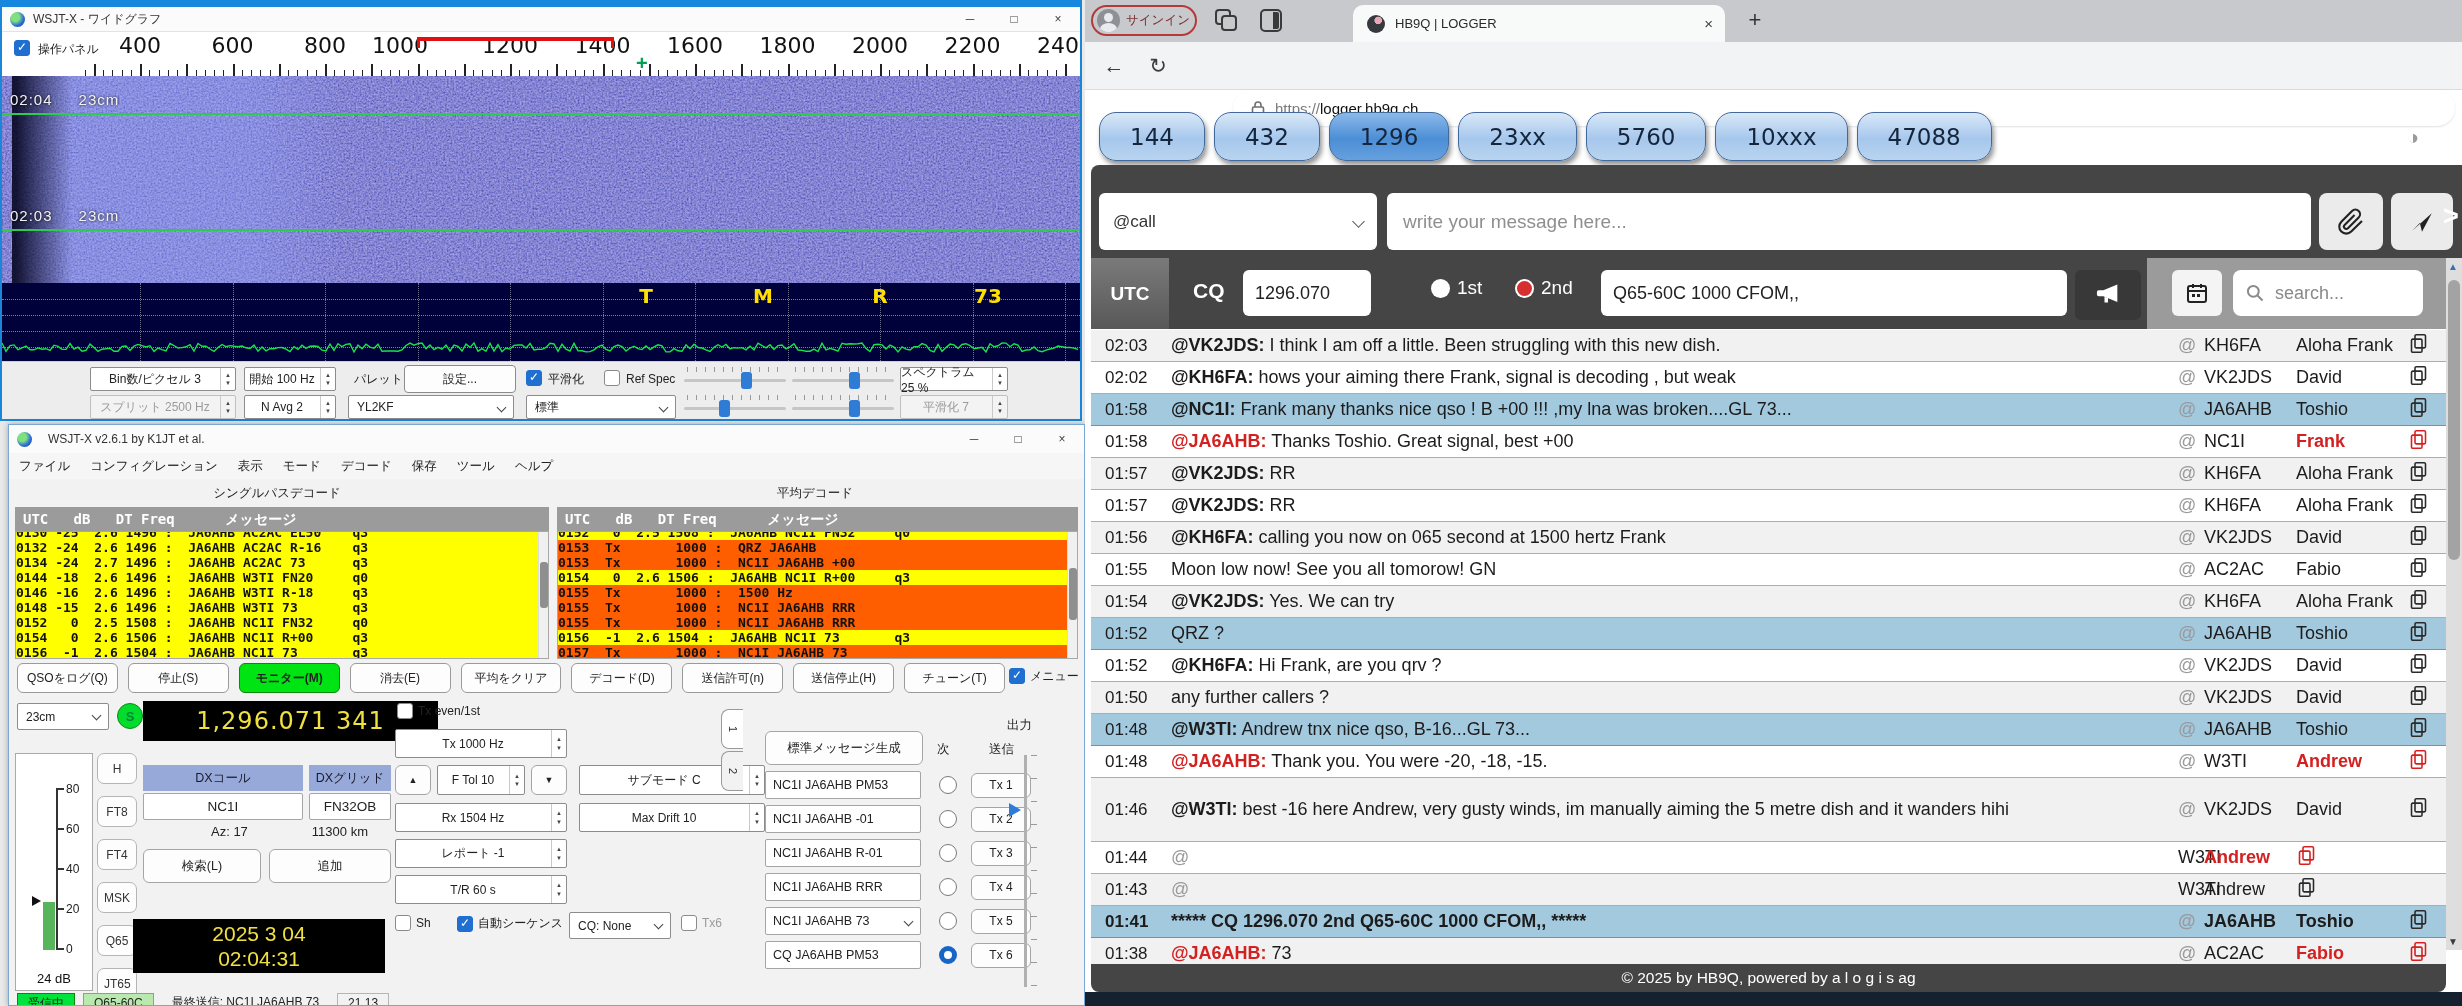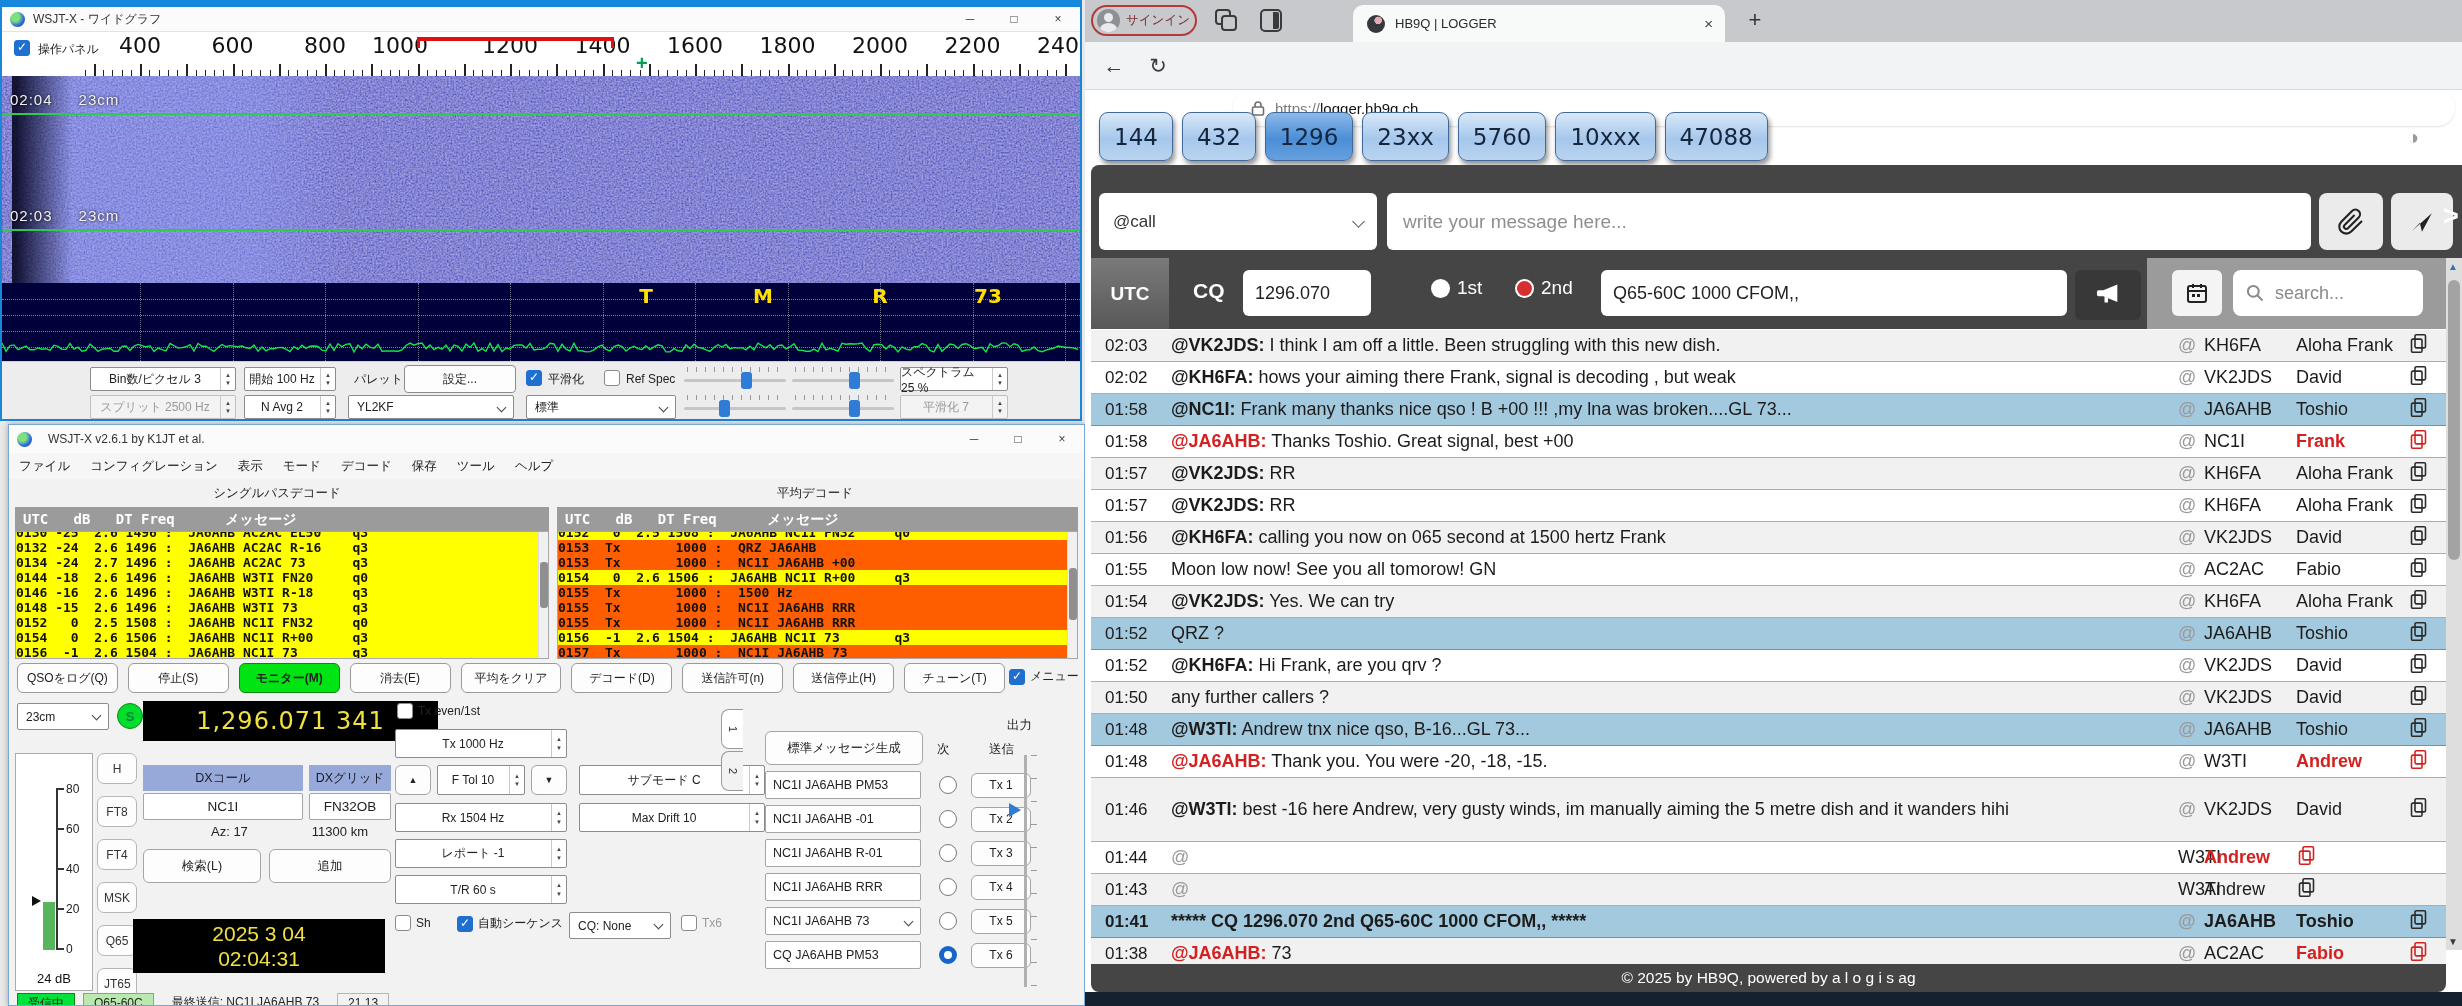--- a/index.html
+++ b/index.html
@@ -57,21 +57,21 @@
   .grp-label{position:absolute;top:60px;font-size:12.5px;color:#222;transform:translateX(-50%);}
   .dec-header{position:absolute;top:82px;height:24px;background:#9b9b9b;color:#fff;font-family:"DejaVu Sans Mono",monospace;font-size:14px;font-weight:bold;line-height:24px;padding-left:8px;white-space:pre;}
   .dec-panel{position:absolute;top:106px;height:128px;background:#fff;border:1px solid #a8a8a8;overflow:hidden;}
   .dec-rows{margin-top:-7px;}
   .drow{height:15px;line-height:15px;font-family:"DejaVu Sans Mono",monospace;font-size:13px;font-weight:bold;color:#111;white-space:pre;}
   .dec-scroll{position:absolute;right:0;top:0;width:10px;height:100%;background:#f0f0f0;border-left:1px solid #ddd;}
   .dec-thumb{position:absolute;left:1px;width:8px;background:#8f8f8f;border-radius:3px;}
   .btnrow{position:absolute;left:8px;top:238px;width:988px;display:flex;gap:10px;}
   .btnrow button{flex:1;height:30px;background:#fdfdfd;border:1px solid #9a9a9a;border-radius:6px;font-size:12px;color:#222;}
   .btnrow button.monitor{background:#00e413;border-color:#0a8a0a;font-weight:bold;}
-  .menucb{position:absolute;left:1000px;top:243px;display:flex;align-items:flex-end;gap:5px;font-size:12px;color:#222;}
+  .menucb{position:absolute;left:1000px;top:243px;display:flex;align-items:flex-start;gap:5px;font-size:12px;color:#222;}
   .blackdisp{position:absolute;background:#000;color:#f0e040;display:flex;flex-direction:column;align-items:center;justify-content:center;font-family:"DejaVu Sans",sans-serif;}
   .meter{position:absolute;left:6px;top:328px;width:78px;height:238px;background:#fff;border:1px solid #aaa;}
   .meter .axis{position:absolute;left:40px;top:34px;width:2px;height:162px;background:#333;}
   .meter .mtick{position:absolute;left:42px;width:6px;height:2px;background:#333;}
   .meter .mlabel{position:absolute;left:50px;font-size:12px;color:#222;transform:translateY(-50%);}
   .meter .bar{position:absolute;left:27px;top:148px;width:12px;height:48px;background:#57b55c;}
   .meter .pointer{position:absolute;left:16px;top:142px;width:0;height:0;border-left:9px solid #111;border-top:5px solid transparent;border-bottom:5px solid transparent;}
   .meter .dbv{position:absolute;left:0;bottom:4px;width:100%;text-align:center;font-size:13px;color:#111;}
   .modecol{position:absolute;left:88px;top:328px;width:40px;display:flex;flex-direction:column;gap:12px;}
   .modecol button{height:31px;background:#fdfdfd;border:1px solid #b5b5b5;border-radius:7px;font-size:12px;color:#333;}
@@ -116,21 +116,21 @@
   .favicon{width:18px;height:18px;border-radius:50%;background:radial-gradient(circle at 62% 30%,#e8a7b4 0 21%,#35393d 24%);margin-right:10px;}
   .btab .t{font-size:13px;color:#2a2a2a;flex:1;}
   .btab .x{font-size:15px;color:#444;}
   .newtab{position:absolute;left:655px;top:6px;width:30px;height:30px;font-size:22px;color:#333;text-align:center;line-height:28px;}
   .navbar{position:absolute;left:0;top:42px;width:100%;height:48px;background:#f2f3f4;border-bottom:1px solid #dcdcdc;}
   .nav-ic{position:absolute;top:9px;font-size:21px;color:#3d3d3d;width:30px;height:30px;text-align:center;line-height:30px;}
   .urlpill{position:absolute;left:148px;top:48px;width:1222px;height:36px;background:#fff;border-radius:18px;box-shadow:0 1px 2px rgba(0,0,0,.12);display:flex;align-items:center;padding-left:18px;font-size:15px;}
   .urlpill .scheme{color:#7b7b7b;}
   .urlpill .host{color:#111;}
   .bandrow{position:absolute;left:14px;top:112px;display:flex;gap:9px;}
-  .band{height:49px;padding:0 14px;border-radius:9px;border:1px solid #41699c;background:linear-gradient(#d9e8f8,#a6c7ec 55%,#b9d4f0);color:#14253c;font-size:23px;font-family:"DejaVu Sans",sans-serif;box-shadow:2px 4px 5px rgba(0,0,0,.42);}
+  .band{height:49px;padding:0 30px;border-radius:17px;border:1px solid #41699c;background:linear-gradient(#d9e8f8,#a6c7ec 55%,#b9d4f0);color:#14253c;font-size:23px;font-family:"DejaVu Sans",sans-serif;box-shadow:2px 4px 5px rgba(0,0,0,.42);}
   .band.active{background:linear-gradient(#8cb9ea,#4c8ed6 55%,#66a0de);}
   .eye{position:absolute;left:1322px;top:126px;font-size:20px;color:#9a9a9a;}
   .darkpanel{position:absolute;left:6px;top:165px;width:1371px;height:164px;background:#454545;border-radius:8px 0 0 0;}
   .callsel{position:absolute;left:8px;top:28px;width:278px;height:57px;background:#fff;border-radius:6px;display:flex;align-items:center;padding-left:14px;font-size:17px;color:#333;}
   .callsel::after{content:"";position:absolute;right:14px;top:24px;width:8px;height:8px;border-right:1.8px solid #555;border-bottom:1.8px solid #555;transform:rotate(45deg);}
   .msginput{position:absolute;left:296px;top:28px;width:924px;height:57px;background:#fff;border:none;border-radius:6px;padding-left:16px;font-size:19px;color:#222;}
   .msginput::placeholder{color:#8f8f8f;}
   .toolbtn{position:absolute;top:28px;width:64px;height:57px;background:#ebebeb;border-radius:8px;display:flex;align-items:center;justify-content:center;}
   .expand{position:absolute;left:1352px;top:36px;color:#fff;font-size:27px;font-weight:bold;}
   .utcbox{position:absolute;left:0;top:93px;width:78px;height:71px;background:linear-gradient(#7a7a7a,#585858);color:#fff;font-size:19px;font-weight:bold;display:flex;align-items:center;justify-content:center;}

